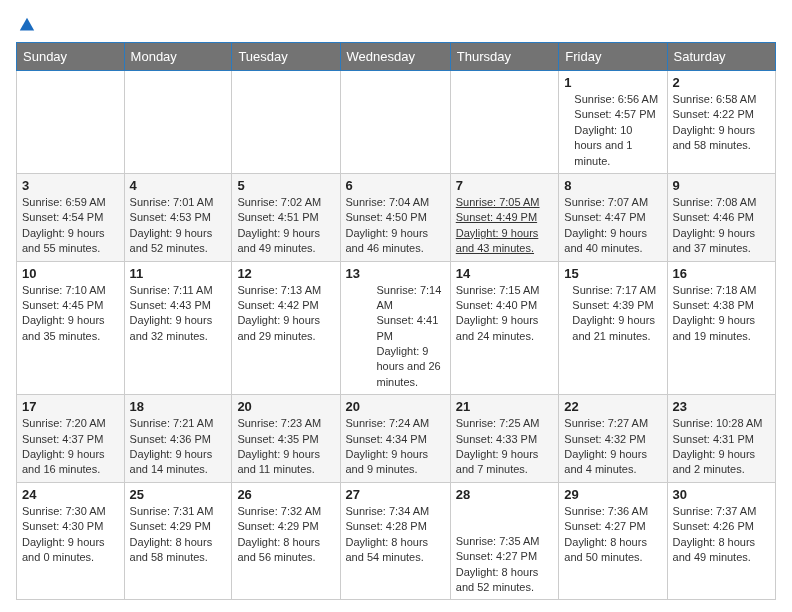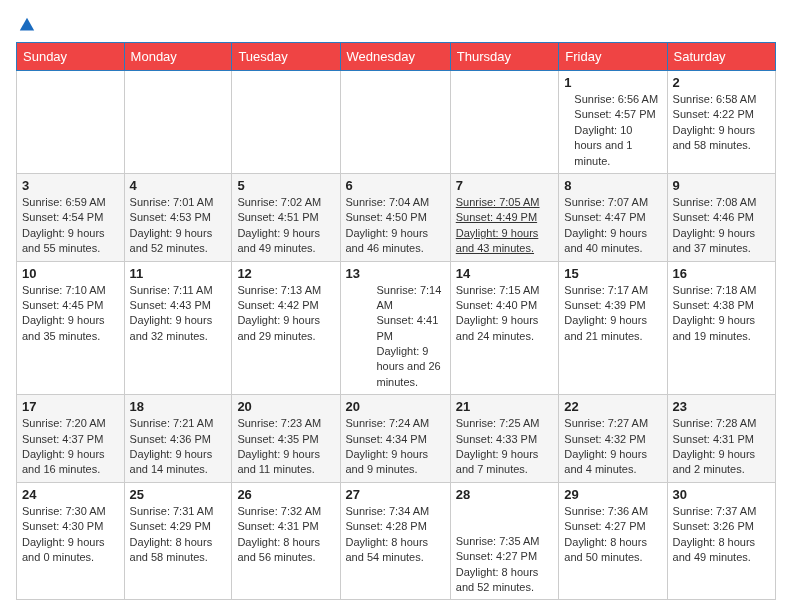--- a/index.html
+++ b/index.html
@@ -45,21 +45,21 @@
     .location {
       font-size: 16px;
       color: #555;
     }
     .calendar {
       width: 100%;
       border-collapse: collapse;
       font-size: 11px;
     }
     .calendar th {
-      background: #ef4444;
+      background: #737373;
       color: #fff;
       text-align: left;
       padding: 6px 6px;
       font-size: 13px;
       font-weight: normal;
       border: 1px solid #2a7abf;
     }
     .calendar td {
       border: 1px solid #ccc;
       vertical-align: top;
@@ -208,21 +208,21 @@
 Daylight: 9 hours and 26 minutes.</div>
         </td>
         <td>
           <div class="day-num">14</div>
           <div class="day-info" style="white-space: pre-line;">Sunrise: 7:15 AM
 Sunset: 4:40 PM
 Daylight: 9 hours and 24 minutes.</div>
         </td>
         <td>
           <div class="day-num">15</div>
-          <div class="day-info" style="white-space: pre-line;">Sunrise: 7:17 AM
+          <div class="day-info" style="white-space: pre-line; margin-left: 8px;">Sunrise: 7:17 AM
 Sunset: 4:39 PM
 Daylight: 9 hours and 21 minutes.</div>
         </td>
         <td>
           <div class="day-num">16</div>
           <div class="day-info" style="white-space: pre-line;">Sunrise: 7:18 AM
 Sunset: 4:38 PM
 Daylight: 9 hours and 19 minutes.</div>
         </td>
       </tr>
@@ -258,42 +258,42 @@
 Daylight: 9 hours and 7 minutes.</div>
         </td>
         <td>
           <div class="day-num">22</div>
           <div class="day-info" style="white-space: pre-line;">Sunrise: 7:27 AM
 Sunset: 4:32 PM
 Daylight: 9 hours and 4 minutes.</div>
         </td>
         <td>
           <div class="day-num">23</div>
-          <div class="day-info" style="white-space: pre-line;">Sunrise: 7:28 AM
+          <div class="day-info" style="white-space: pre-line;">Sunrise: 10:28 AM
 Sunset: 4:31 PM
 Daylight: 9 hours and 2 minutes.</div>
         </td>
       </tr>
       <tr>
         <td>
           <div class="day-num">24</div>
           <div class="day-info" style="white-space: pre-line;">Sunrise: 7:30 AM
 Sunset: 4:30 PM
 Daylight: 9 hours and 0 minutes.</div>
         </td>
         <td>
           <div class="day-num">25</div>
           <div class="day-info" style="white-space: pre-line;">Sunrise: 7:31 AM
 Sunset: 4:29 PM
 Daylight: 8 hours and 58 minutes.</div>
         </td>
         <td>
           <div class="day-num">26</div>
           <div class="day-info" style="white-space: pre-line;">Sunrise: 7:32 AM
-Sunset: 4:31 PM
+Sunset: 4:29 PM
 Daylight: 8 hours and 56 minutes.</div>
         </td>
         <td>
           <div class="day-num">27</div>
           <div class="day-info" style="white-space: pre-line;">Sunrise: 7:34 AM
 Sunset: 4:28 PM
 Daylight: 8 hours and 54 minutes.</div>
         </td>
         <td>
           <div class="day-num">28</div>
@@ -303,18 +303,18 @@
         </td>
         <td>
           <div class="day-num">29</div>
           <div class="day-info" style="white-space: pre-line;">Sunrise: 7:36 AM
 Sunset: 4:27 PM
 Daylight: 8 hours and 50 minutes.</div>
         </td>
         <td>
           <div class="day-num">30</div>
           <div class="day-info" style="white-space: pre-line;">Sunrise: 7:37 AM
-Sunset: 3:26 PM
+Sunset: 4:26 PM
 Daylight: 8 hours and 49 minutes.</div>
         </td>
       </tr>
     </tbody>
 </table>
 
 </body></html>

